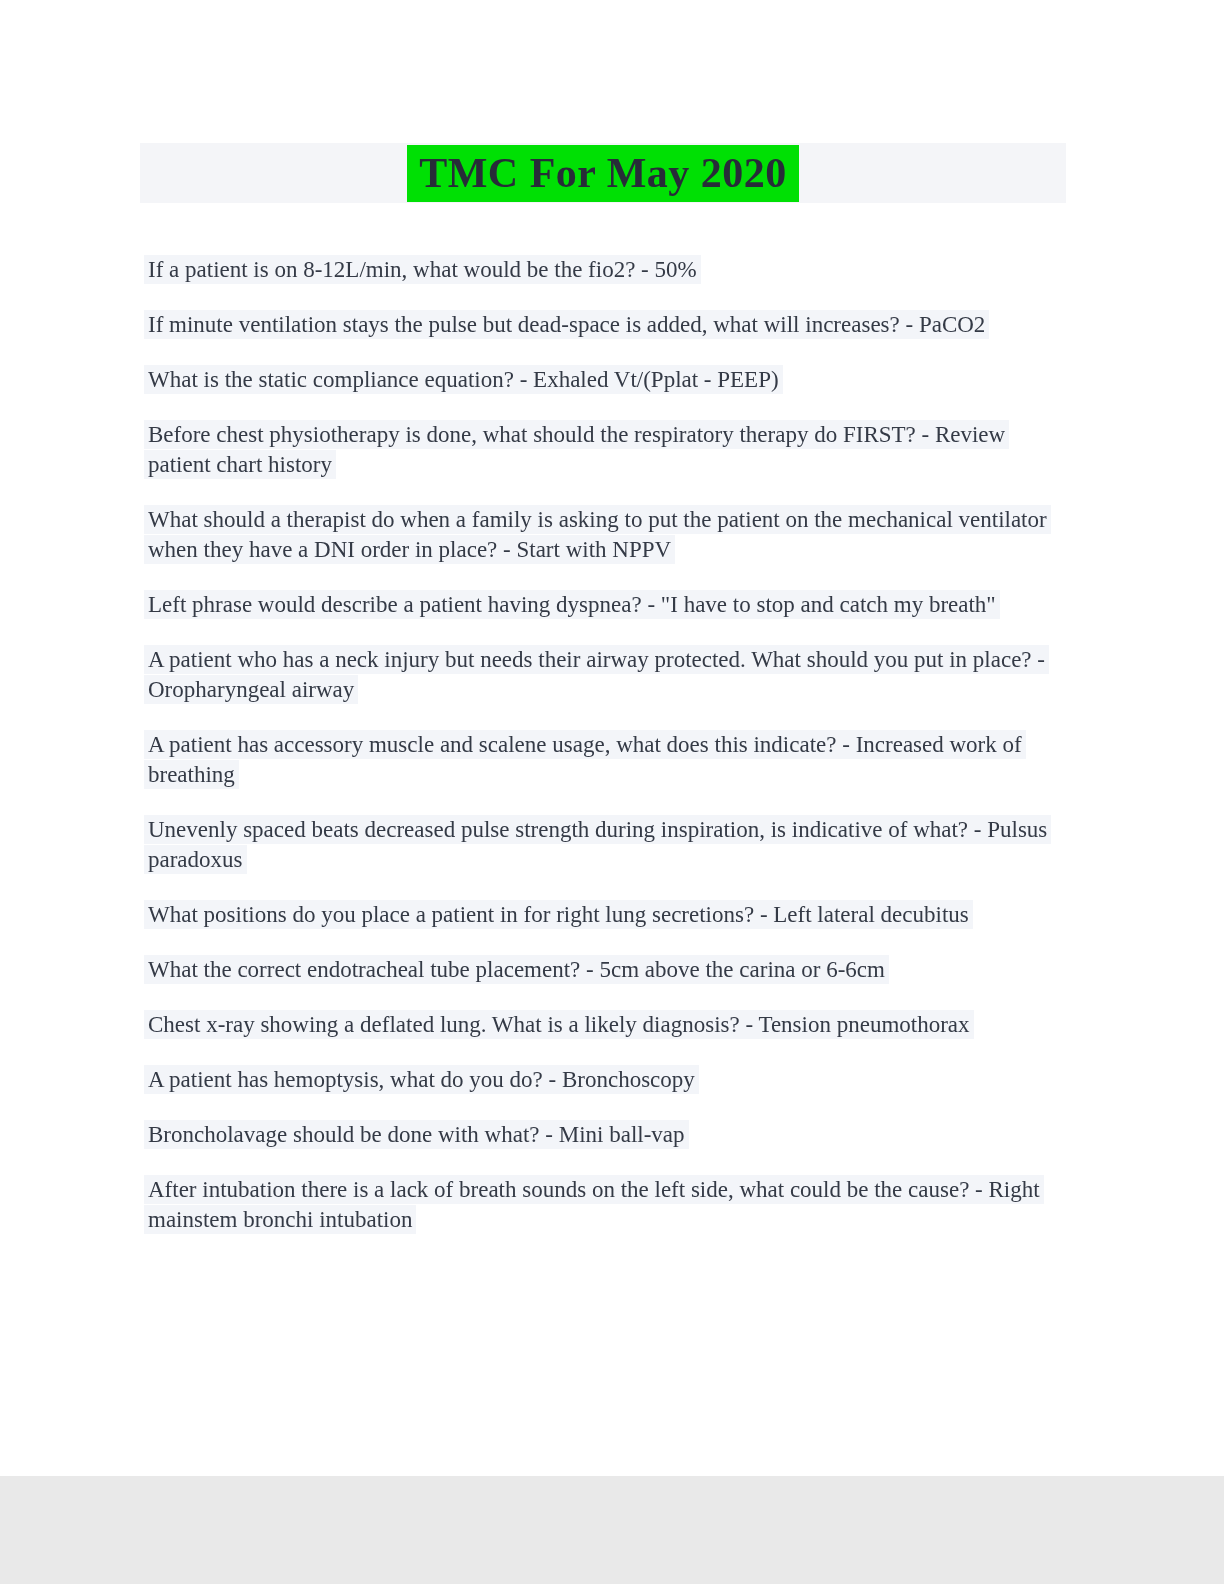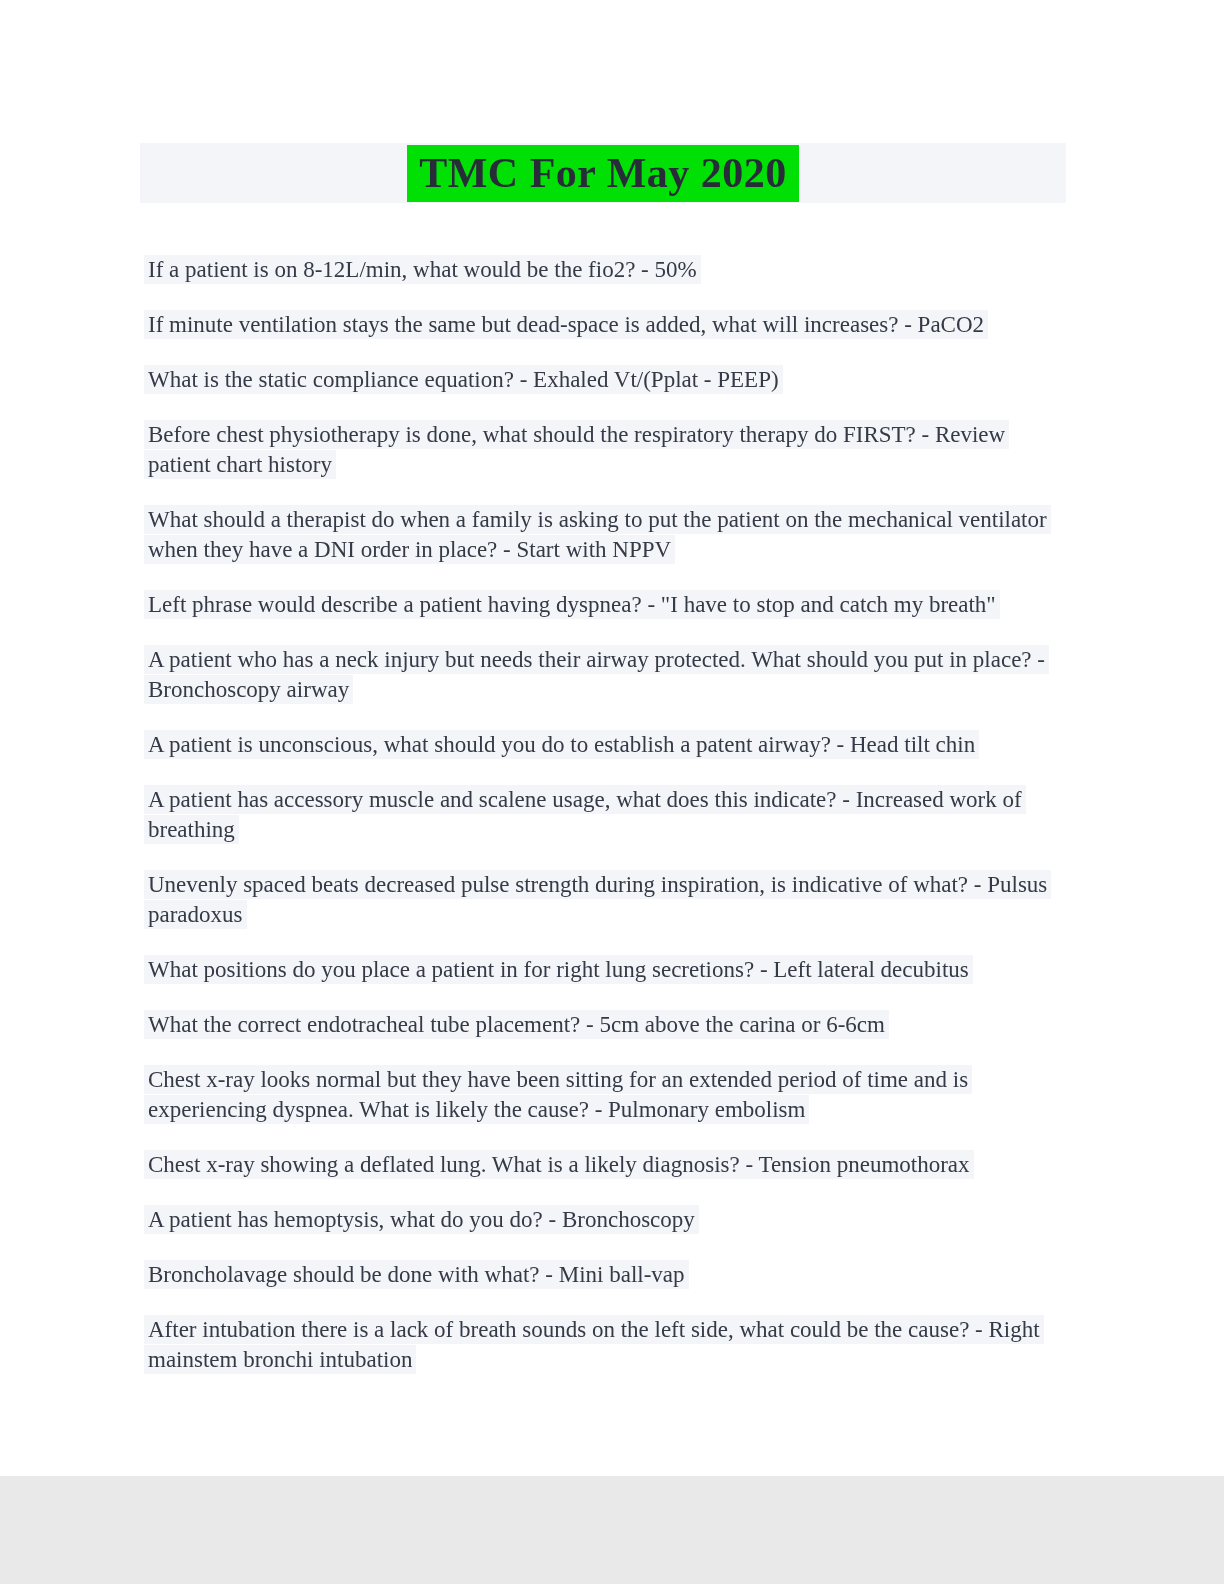--- a/index.html
+++ b/index.html
@@ -65,30 +65,28 @@
 </style>
 </head>
 <body>
 
 <div class="page">
   <div class="title-band">
     <span class="title-hl">TMC For May 2020</span>
   </div>
   <div class="content">
       <p class="qa"><span class="hl">If a patient is on 8-12L/min, what would be the fio2? - 50%</span></p>
-      <p class="qa"><span class="hl">If minute ventilation stays the same but dead-space is added, what will increases? - PaCO2</span></p>
+      <p class="qa"><span class="hl">If minute ventilation stays the pulse but dead-space is added, what will increases? - PaCO2</span></p>
       <p class="qa"><span class="hl">What is the static compliance equation? - Exhaled Vt/(Pplat - PEEP)</span></p>
       <p class="qa"><span class="hl">Before chest physiotherapy is done, what should the respiratory therapy do FIRST? - Review patient chart history</span></p>
       <p class="qa"><span class="hl">What should a therapist do when a family is asking to put the patient on the mechanical ventilator when they have a DNI order in place? - Start with NPPV</span></p>
       <p class="qa"><span class="hl">Left phrase would describe a patient having dyspnea? - "I have to stop and catch my breath"</span></p>
-      <p class="qa"><span class="hl">A patient who has a neck injury but needs their airway protected. What should you put in place? - Bronchoscopy airway</span></p>
-      <p class="qa"><span class="hl">A patient is unconscious, what should you do to establish a patent airway? - Head tilt chin</span></p>
+      <p class="qa"><span class="hl">A patient who has a neck injury but needs their airway protected. What should you put in place? - Oropharyngeal airway</span></p>
       <p class="qa"><span class="hl">A patient has accessory muscle and scalene usage, what does this indicate? - Increased work of breathing</span></p>
       <p class="qa"><span class="hl">Unevenly spaced beats decreased pulse strength during inspiration, is indicative of what? - Pulsus paradoxus</span></p>
       <p class="qa"><span class="hl">What positions do you place a patient in for right lung secretions? - Left lateral decubitus</span></p>
       <p class="qa"><span class="hl">What the correct endotracheal tube placement? - 5cm above the carina or 6-6cm</span></p>
-      <p class="qa"><span class="hl">Chest x-ray looks normal but they have been sitting for an extended period of time and is experiencing dyspnea. What is likely the cause? - Pulmonary embolism</span></p>
       <p class="qa"><span class="hl">Chest x-ray showing a deflated lung. What is a likely diagnosis? - Tension pneumothorax</span></p>
       <p class="qa"><span class="hl">A patient has hemoptysis, what do you do? - Bronchoscopy</span></p>
       <p class="qa"><span class="hl">Broncholavage should be done with what? - Mini ball-vap</span></p>
       <p class="qa"><span class="hl">After intubation there is a lack of breath sounds on the left side, what could be the cause? - Right mainstem bronchi intubation</span></p>
     </div>
 </div>
 
 </body></html>

